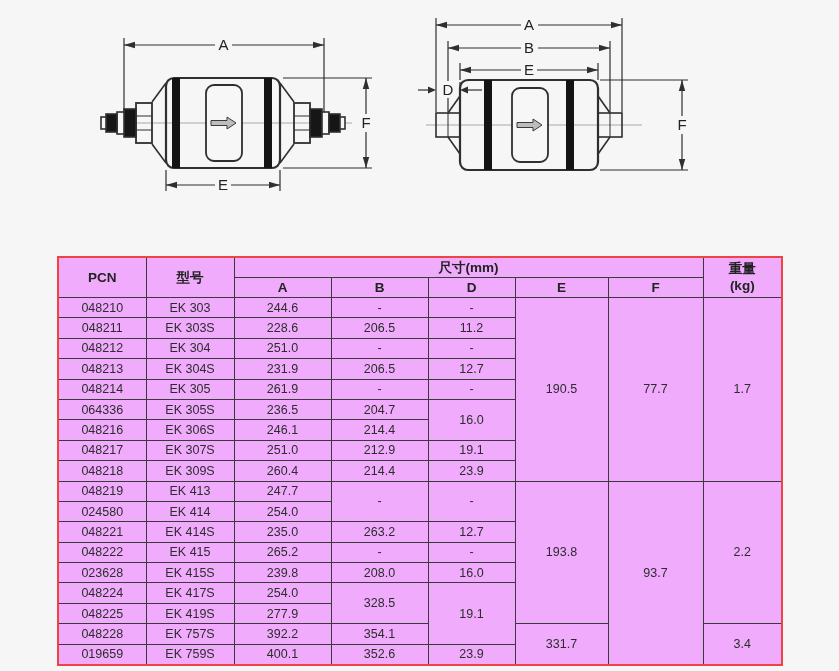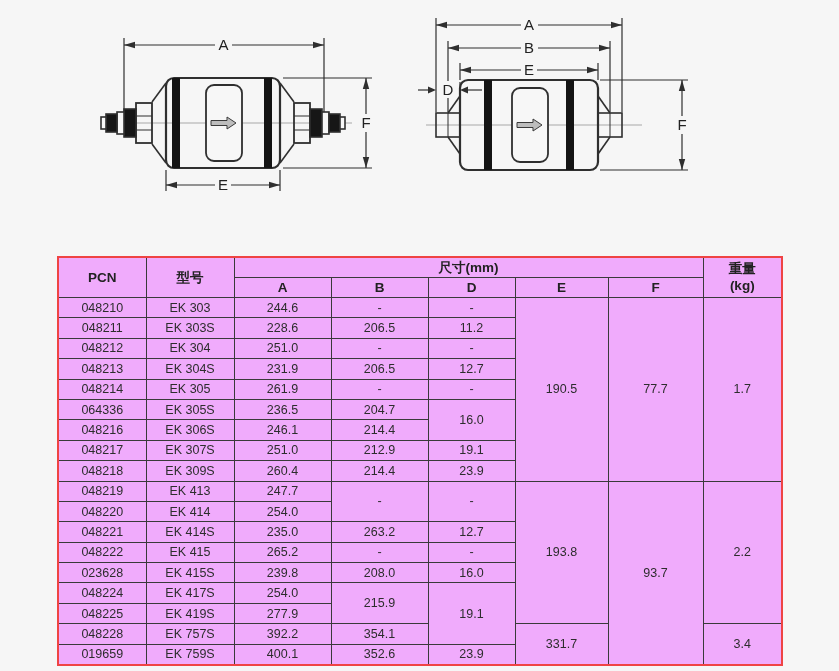--- a/index.html
+++ b/index.html
@@ -275,21 +275,21 @@
         <td>048219</td>
         <td>EK 413</td>
         <td>247.7</td>
         <td rowspan="2">-</td>
         <td rowspan="2">-</td>
         <td rowspan="7">193.8</td>
         <td rowspan="9">93.7</td>
         <td rowspan="7">2.2</td>
       </tr>
       <tr>
-        <td>048220</td>
+        <td>024580</td>
         <td>EK 414</td>
         <td>254.0</td>
       </tr>
       <tr>
         <td>048221</td>
         <td>EK 414S</td>
         <td>235.0</td>
         <td>263.2</td>
         <td>12.7</td>
       </tr>
@@ -304,21 +304,21 @@
         <td>023628</td>
         <td>EK 415S</td>
         <td>239.8</td>
         <td>208.0</td>
         <td>16.0</td>
       </tr>
       <tr>
         <td>048224</td>
         <td>EK 417S</td>
         <td>254.0</td>
-        <td rowspan="2">215.9</td>
+        <td rowspan="2">328.5</td>
         <td rowspan="3">19.1</td>
       </tr>
       <tr>
         <td>048225</td>
         <td>EK 419S</td>
         <td>277.9</td>
       </tr>
       <tr>
         <td>048228</td>
         <td>EK 757S</td>

